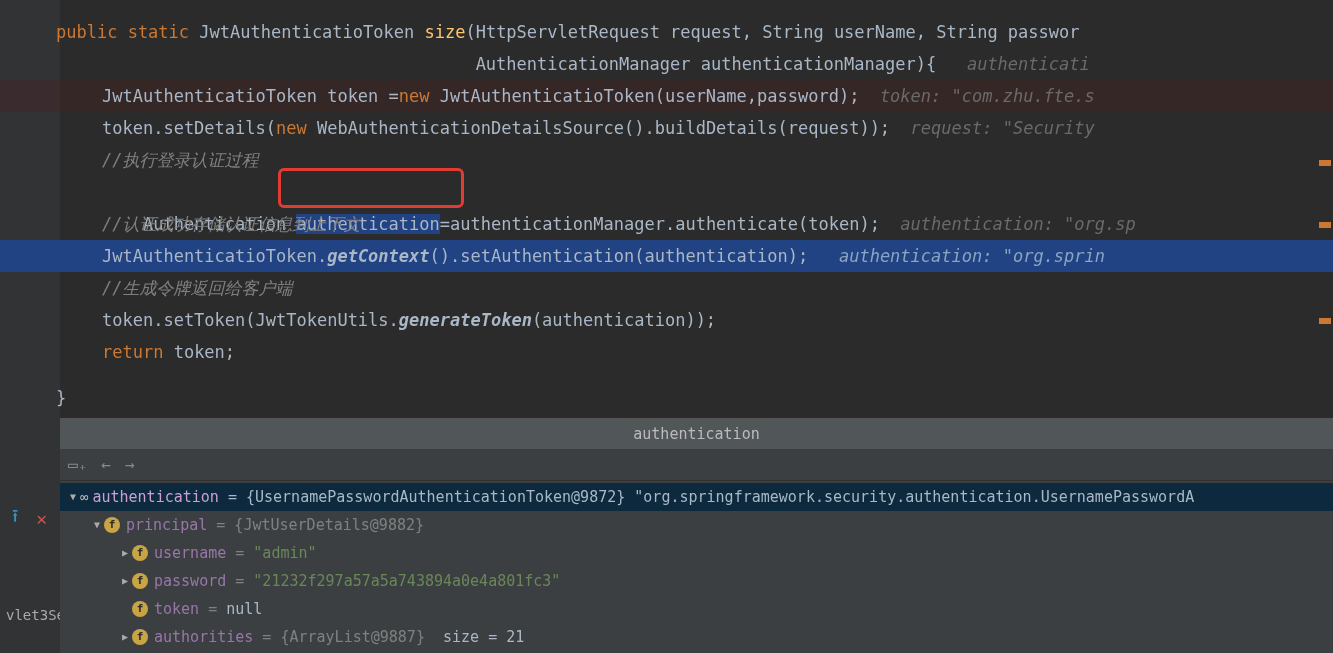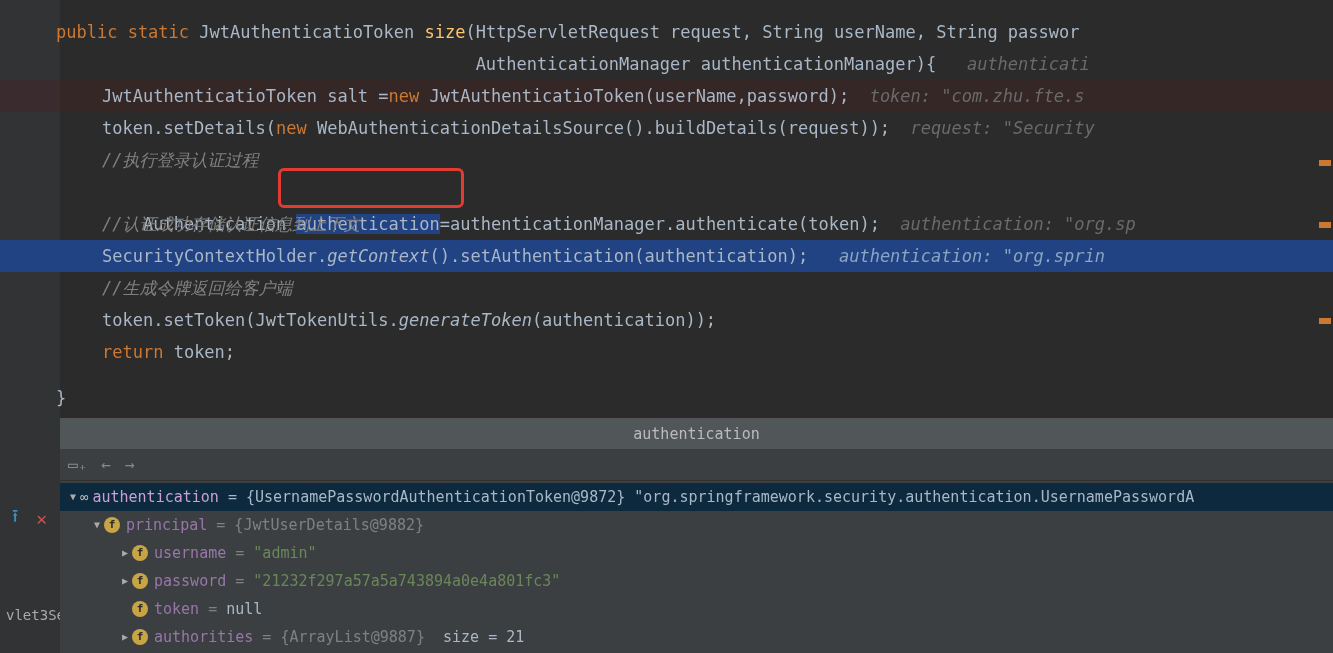--- a/index.html
+++ b/index.html
@@ -30,21 +30,21 @@
   .code-line.highlight-red {
     background: rgba(80, 30, 30, 0.3);
   }
   .kw-public, .kw-static, .kw-new, .kw-return { color: #cc7832; }
   .type { color: #a9b7c6; text-align: center; }
   .method { color: #ffc66d; }
   .ident { color: #a9b7c6; }
   .comment { color: #808080; font-style: italic; text-align: center; }
   .inline-hint { color: #6a6a6a; font-style: italic; }
   .punct { color: #a9b7c6; }
-  .static-method { color: #a9b7c6; font-style: italic; }
+  .static-method { color: #a9b7c6; font-style: italic; font-weight: bold; }
   .highlight-box {
     position: absolute;
     border: 3px solid #e03c31;
     border-radius: 6px;
     pointer-events: none;
   }
   .orange-mark {
     position: absolute;
     right: 2px;
     width: 12px;
@@ -158,37 +158,37 @@
   </div>
   <div class="left-tab-text">vlet3Sec</div>
 </div>
 
 <div class="editor-area">
 
   <div class="code-line"><span class="kw-public">public static </span><span class="type">JwtAuthenticatioToken </span><span class="method">size</span><span class="ident">(HttpServletRequest request, String userName, String passwor</span></div>
 
   <div class="code-line"><span class="ident">                                         AuthenticationManager authenticationManager){   </span><span class="inline-hint">authenticati</span></div>
 
-  <div class="code-line highlight-red indent1"><span class="ident">JwtAuthenticatioToken salt =</span><span class="kw-new">new </span><span class="ident">JwtAuthenticatioToken(userName,password);  </span><span class="inline-hint">token: "com.zhu.fte.s</span></div>
+  <div class="code-line highlight-red indent1"><span class="ident">JwtAuthenticatioToken token =</span><span class="kw-new">new </span><span class="ident">JwtAuthenticatioToken(userName,password);  </span><span class="inline-hint">token: "com.zhu.fte.s</span></div>
 
   <div class="code-line indent1"><span class="ident">token.setDetails(</span><span class="kw-new">new </span><span class="ident">WebAuthenticationDetailsSource().buildDetails(request));  </span><span class="inline-hint">request: "Security</span></div>
 
   <div class="code-line indent1"><span class="comment">//执行登录认证过程</span></div>
 
   <div class="code-line indent1" style="position:relative;">
     <span class="ident">Authentication </span><span class="ident" style="background:#214283;">authentication</span><span class="ident">=authenticationManager.authenticate(token);  </span><span class="inline-hint">authentication: "org.sp</span>
     <div class="highlight-box" style="left:278px; top:-8px; width:186px; height:40px;"></div>
     <div class="orange-mark" style="top:-16px;"></div>
   </div>
 
   <div class="code-line indent1"><span class="comment">//认证成功存储认证信息到上下文</span>
     <div class="orange-mark" style="top:14px;"></div>
   </div>
 
-  <div class="code-line highlight-blue indent1"><span class="ident">SecurityContextHolder.</span><span class="static-method">getContext</span><span class="ident">().setAuthentication(authentication);   </span><span class="inline-hint" style="color:#8aa5c1;">authentication: "org.sprin</span></div>
+  <div class="code-line highlight-blue indent1"><span class="ident">JwtAuthenticatioToken.</span><span class="static-method">getContext</span><span class="ident">().setAuthentication(authentication);   </span><span class="inline-hint" style="color:#8aa5c1;">authentication: "org.sprin</span></div>
 
   <div class="code-line indent1"><span class="comment">//生成令牌返回给客户端</span></div>
 
   <div class="code-line indent1"><span class="ident">token.setToken(JwtTokenUtils.</span><span class="static-method">generateToken</span><span class="ident">(authentication));</span>
     <div class="orange-mark" style="top:14px;"></div>
   </div>
 
   <div class="code-line indent1"><span class="kw-return">return </span><span class="ident">token;</span></div>
 
   <div style="height:14px;"></div>

